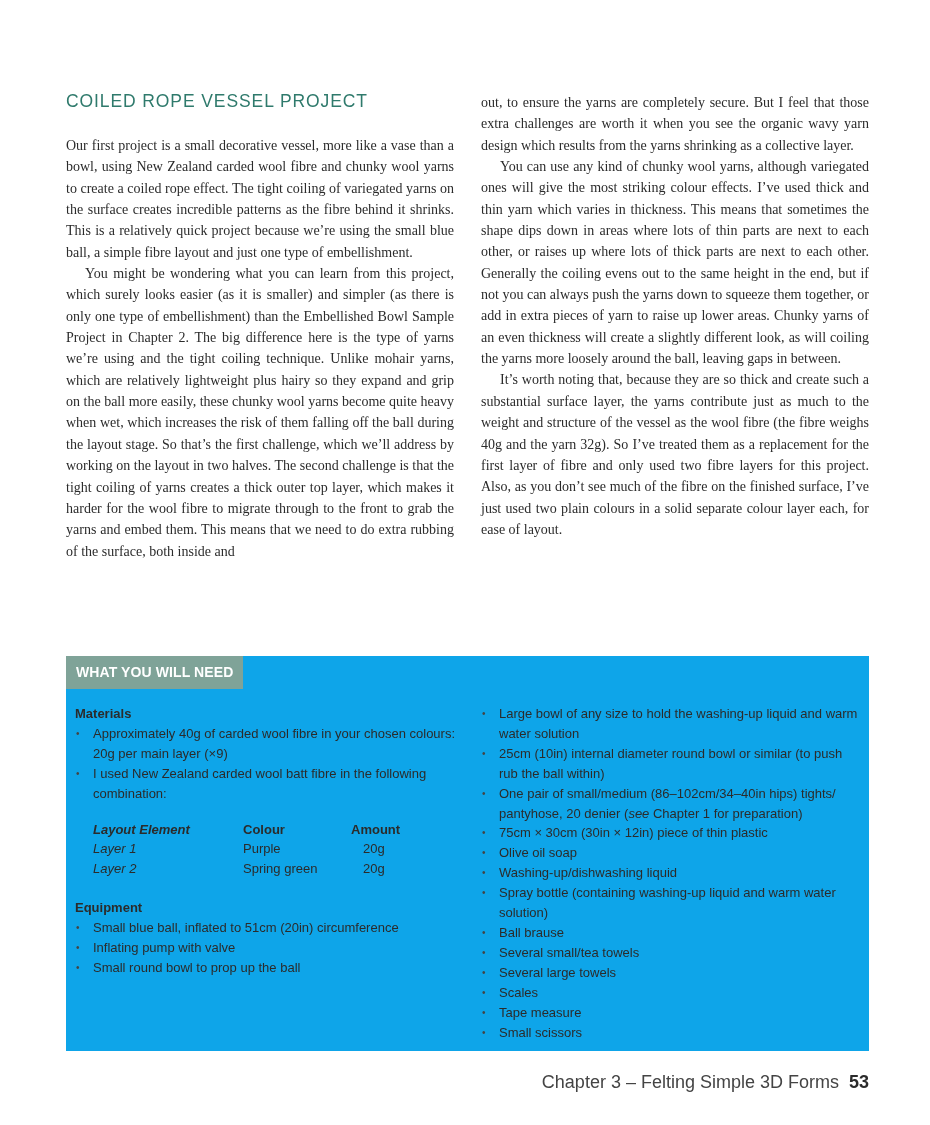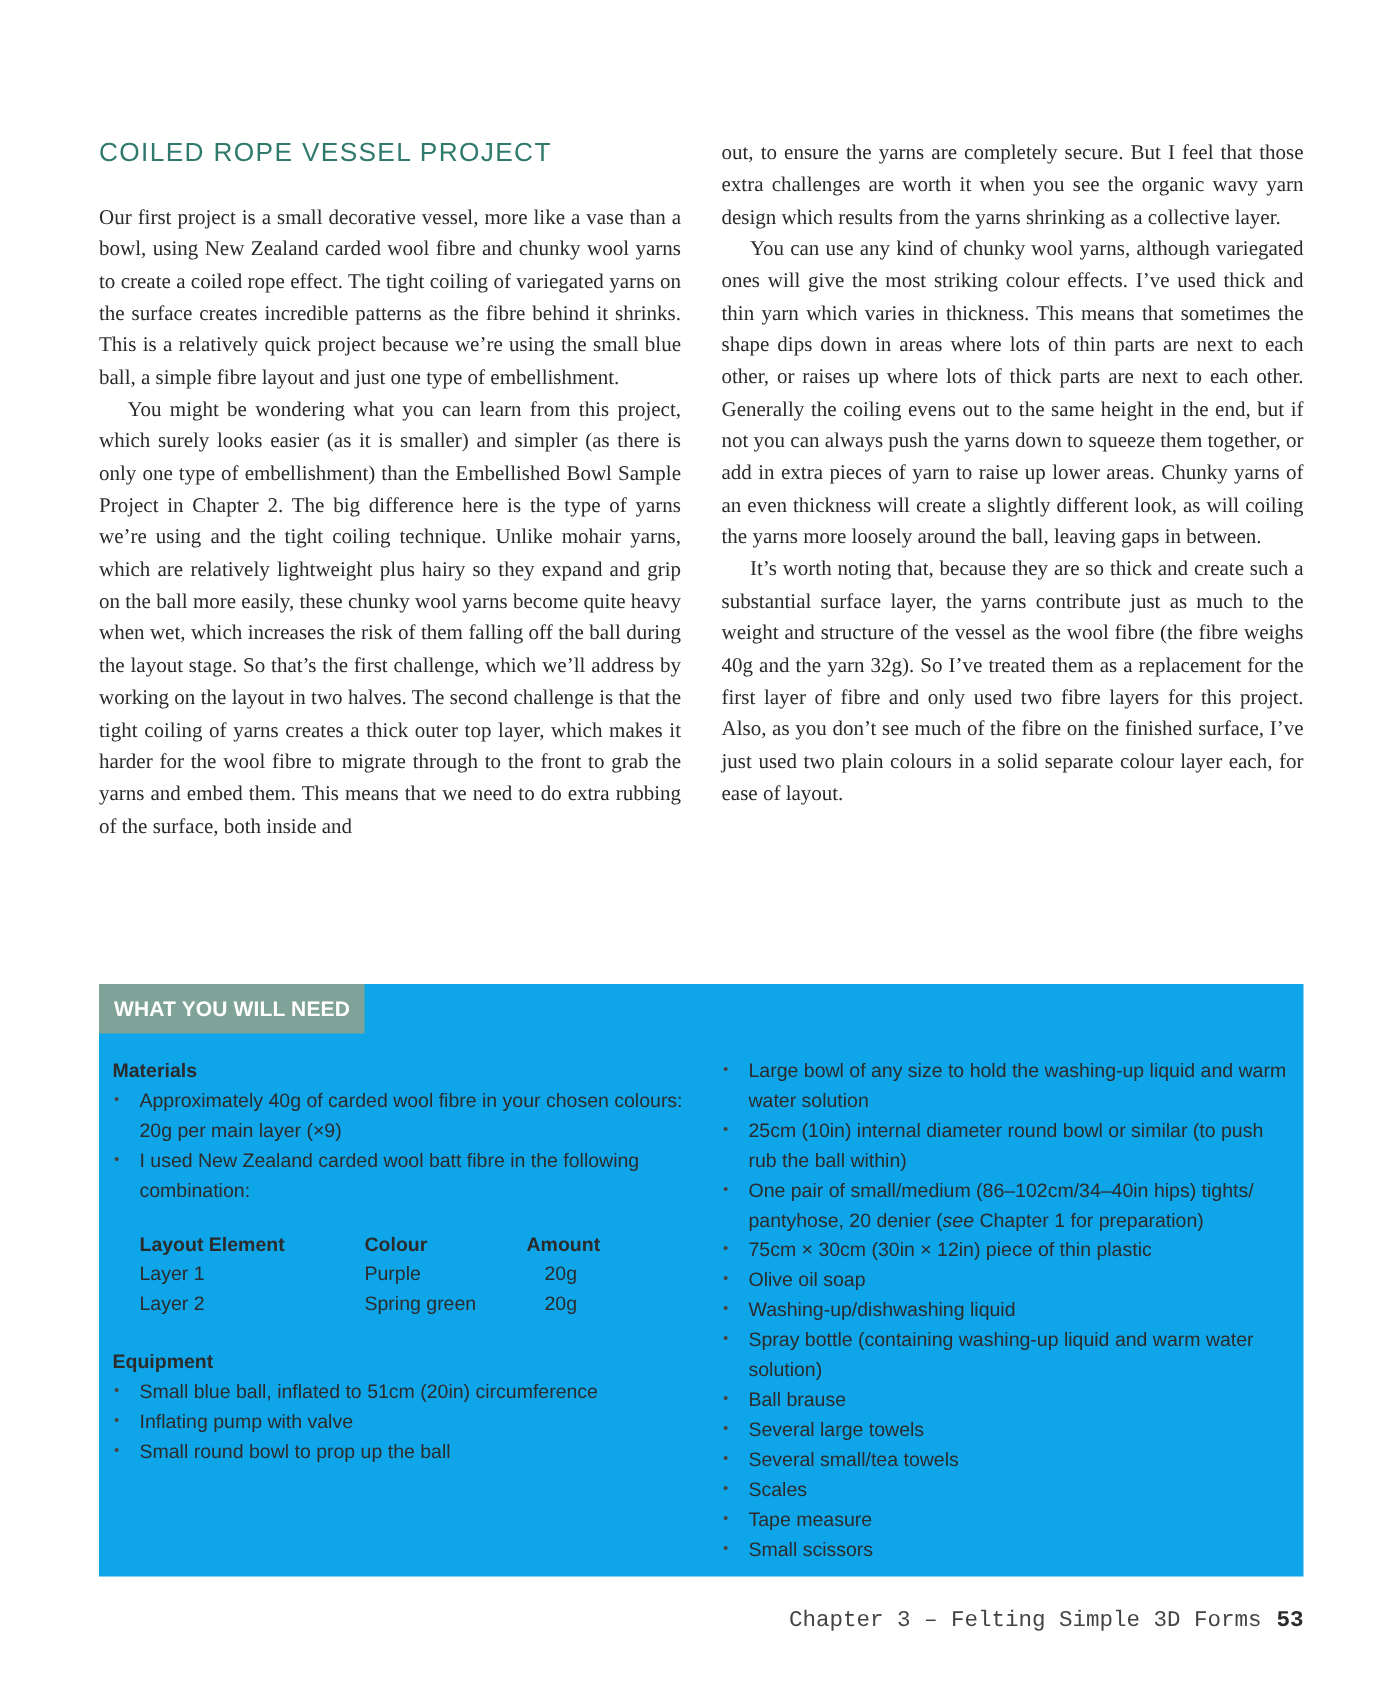--- a/index.html
+++ b/index.html
@@ -47,28 +47,28 @@
     content: "•"; position: absolute; left: 1px; top: 0; font-size: 10px; color: #444;
   }
   .equip-head { margin-top: 19px; }
 
   table.layout {
     border-collapse: collapse; margin: 16px 0 9px 18px;
     font-family: "Liberation Sans", sans-serif; font-size: 13px; line-height: 19.9px;
   }
   table.layout th { text-align: left; font-weight: bold; padding: 0; }
   table.layout td { padding: 0; }
-  table.layout .c1 { width: 150px; }
+  table.layout .c1 { width: 150px; font-style: italic; }
   table.layout .c2 { width: 108px; }
   table.layout .c3 { width: 60px; }
   table.layout td.c3 { padding-left: 12px; }
 
   .footer {
     position: absolute; right: 61px; top: 1072px;
-    font-family: Liberation Mono, monospace; font-size: 15px; color: #444;
+    font-family: Liberation Sans, sans-serif; font-size: 18px; color: #444;
     white-space: nowrap;
     margin-left: 29px;
   }
   .footer .pnum { font-weight: bold; margin-left: 10px; color: #2b2b2b; }
   .it { font-style: italic; }
 </style>
 </head>
 <body>
 
 <div class="page">
@@ -130,22 +130,22 @@
     <div class="need-col need-right">
       <ul class="need-list">
         <li>Large bowl of any size to hold the washing-up liquid and warm water solution</li>
         <li>25cm (10in) internal diameter round bowl or similar (to push rub the ball within)</li>
         <li><span>One pair of small/medium (86–102cm/34–40in hips) tights/ pantyhose, 20 denier (</span><span class="it">see</span><span> Chapter 1 for preparation)</span></li>
         <li>75cm × 30cm (30in × 12in) piece of thin plastic</li>
         <li>Olive oil soap</li>
         <li>Washing-up/dishwashing liquid</li>
         <li>Spray bottle (containing washing-up liquid and warm water solution)</li>
         <li>Ball brause</li>
+        <li>Several small/tea towels</li>
         <li>Several large towels</li>
-        <li>Several small/tea towels</li>
         <li>Scales</li>
         <li>Tape measure</li>
         <li>Small scissors</li>
       </ul>
     </div>
   </div>
 
   <div class="footer">
     <span>Chapter 3 – Felting Simple 3D Forms</span><span class="pnum">53</span>
   </div>

